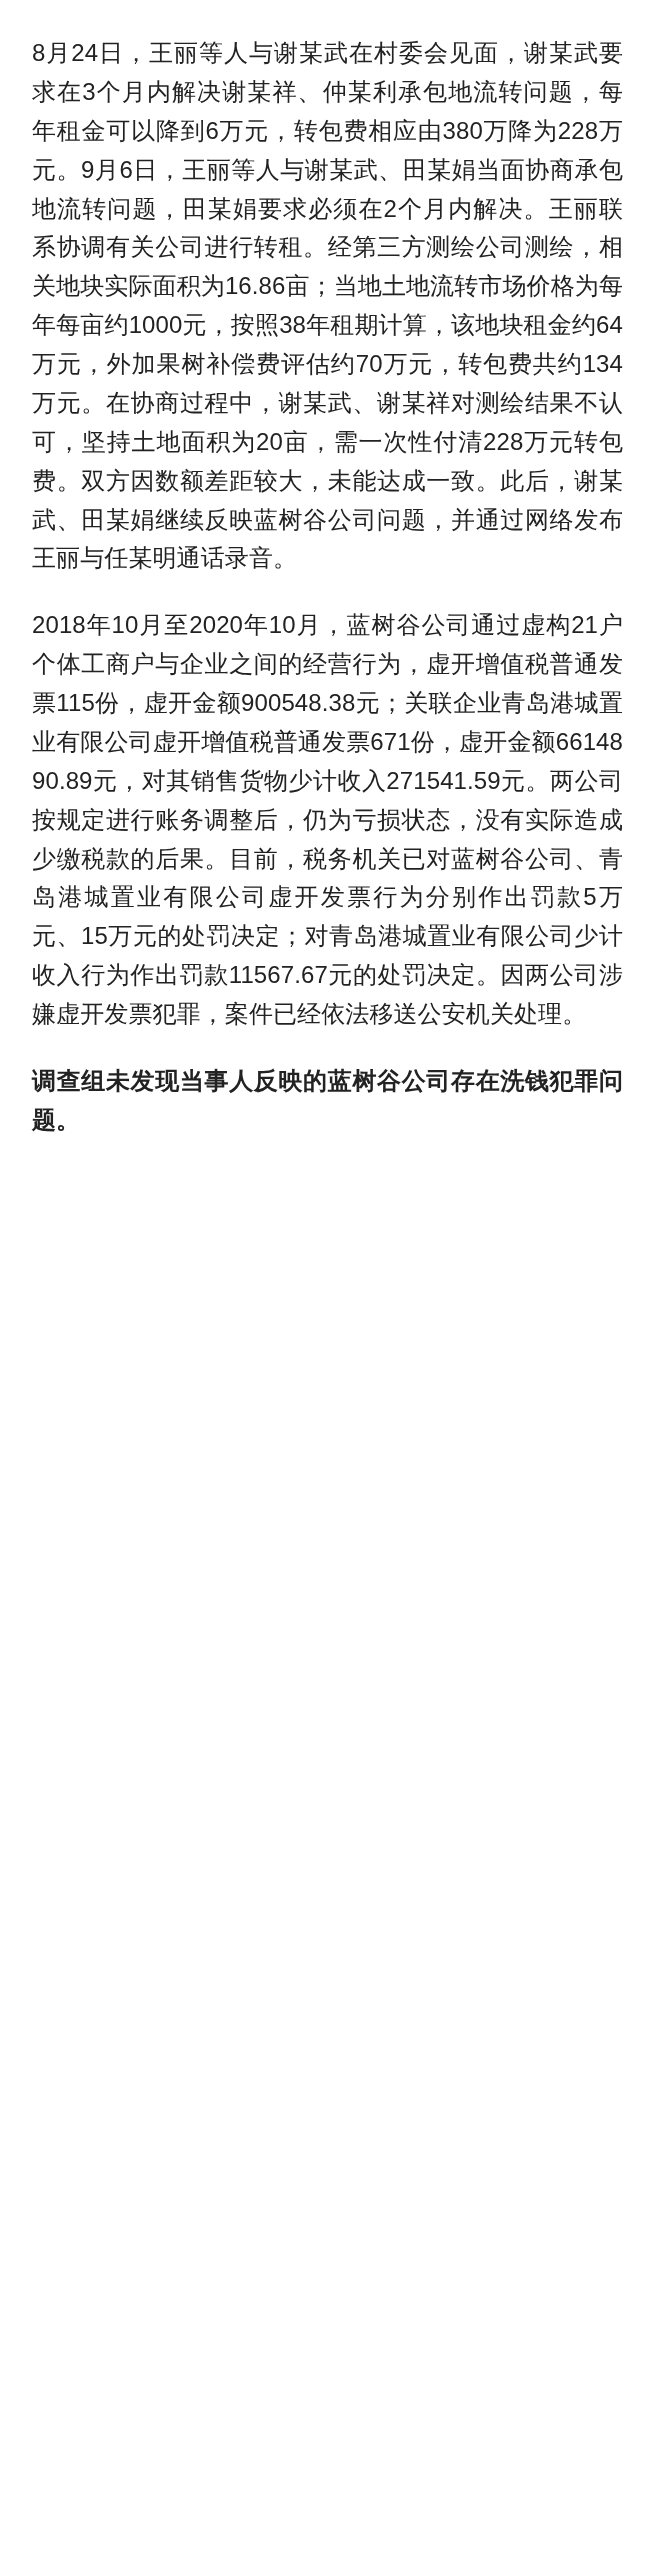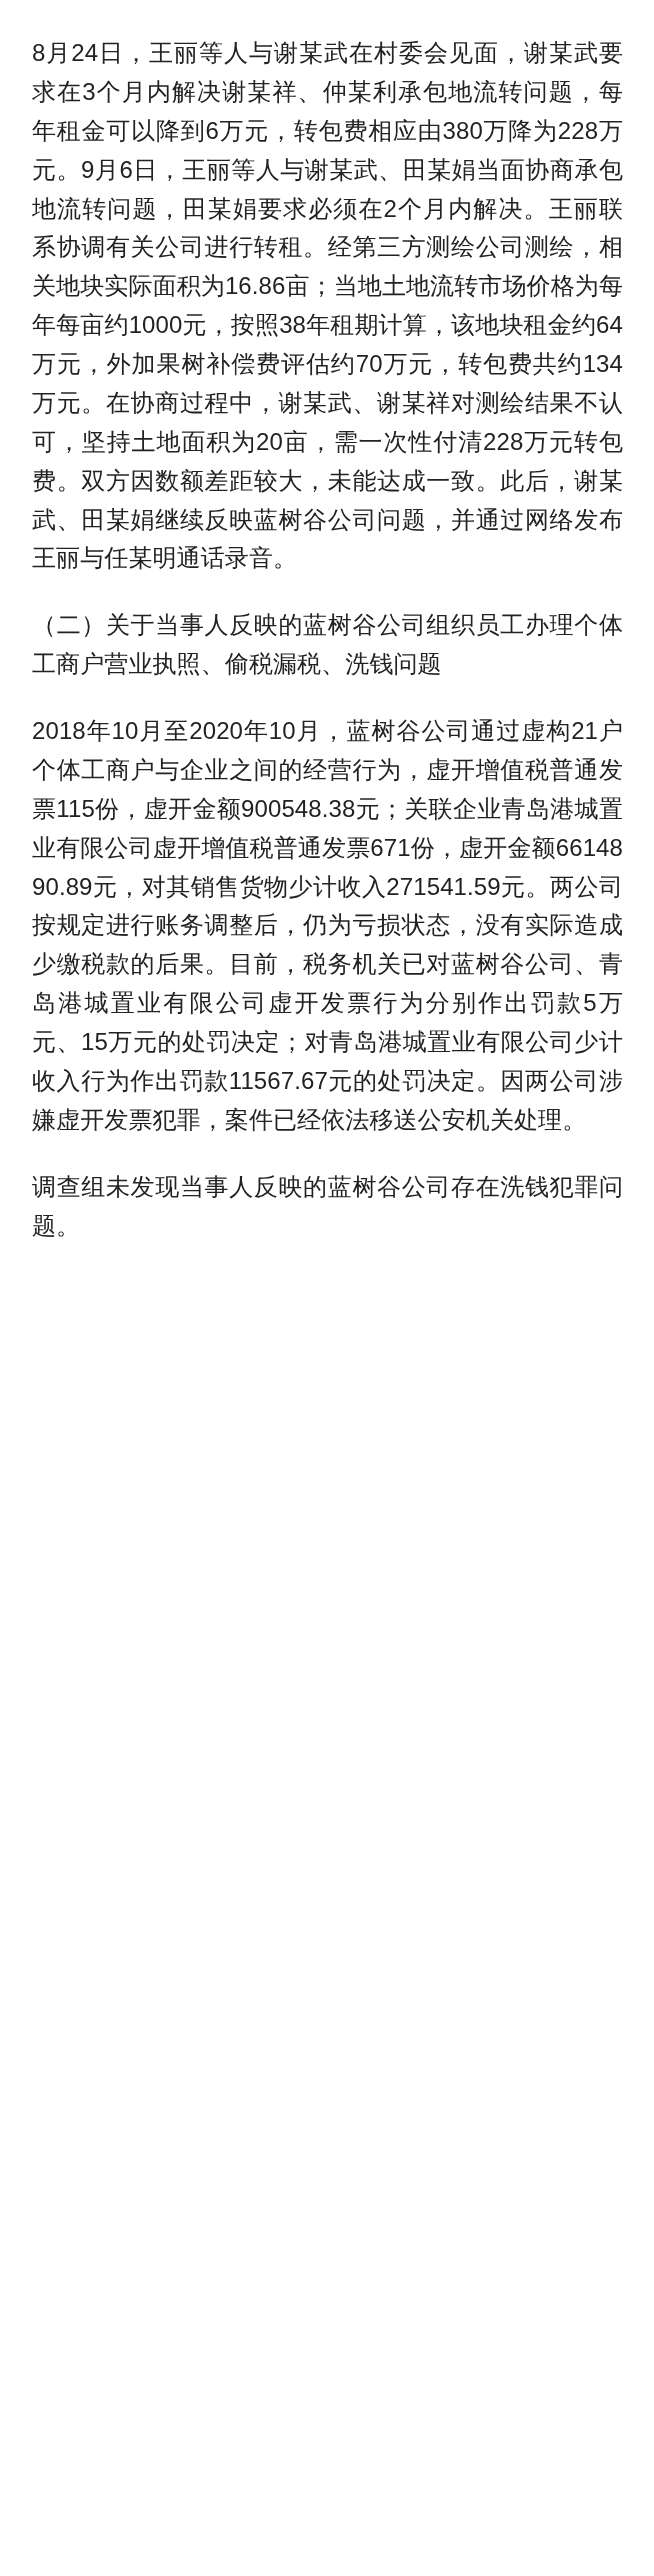--- a/index.html
+++ b/index.html
@@ -32,30 +32,30 @@
   }
   .para.indent {
     text-indent: 0;
   }
   .para.heading {
     text-indent: 0;
     font-weight: 400;
   }
   .para:last-child {
     margin-bottom: 0;
+    font-weight: bold;
   }
 </style>
 </head>
 <body>
 
 <div class="page">
 
   <p class="para indent">8月24日，王丽等人与谢某武在村委会见面，谢某武要求在3个月内解决谢某祥、仲某利承包地流转问题，每年租金可以降到6万元，转包费相应由380万降为228万元。9月6日，王丽等人与谢某武、田某娟当面协商承包地流转问题，田某娟要求必须在2个月内解决。王丽联系协调有关公司进行转租。经第三方测绘公司测绘，相关地块实际面积为16.86亩；当地土地流转市场价格为每年每亩约1000元，按照38年租期计算，该地块租金约64万元，外加果树补偿费评估约70万元，转包费共约134万元。在协商过程中，谢某武、谢某祥对测绘结果不认可，坚持土地面积为20亩，需一次性付清228万元转包费。双方因数额差距较大，未能达成一致。此后，谢某武、田某娟继续反映蓝树谷公司问题，并通过网络发布王丽与任某明通话录音。</p>
 
-  <p class="para heading">（二）关于当事人反映的蓝树谷公司组织员工办理个体工商户营业执照、偷税漏税、洗钱问题</p>
 
 
 
   <p class="para indent">2018年10月至2020年10月，蓝树谷公司通过虚构21户个体工商户与企业之间的经营行为，虚开增值税普通发票115份，虚开金额900548.38元；关联企业青岛港城置业有限公司虚开增值税普通发票671份，虚开金额6614890.89元，对其销售货物少计收入271541.59元。两公司按规定进行账务调整后，仍为亏损状态，没有实际造成少缴税款的后果。目前，税务机关已对蓝树谷公司、青岛港城置业有限公司虚开发票行为分别作出罚款5万元、15万元的处罚决定；对青岛港城置业有限公司少计收入行为作出罚款11567.67元的处罚决定。因两公司涉嫌虚开发票犯罪，案件已经依法移送公安机关处理。</p>
 
   <p class="para indent">调查组未发现当事人反映的蓝树谷公司存在洗钱犯罪问题。</p>
 
 </div>
 
 

